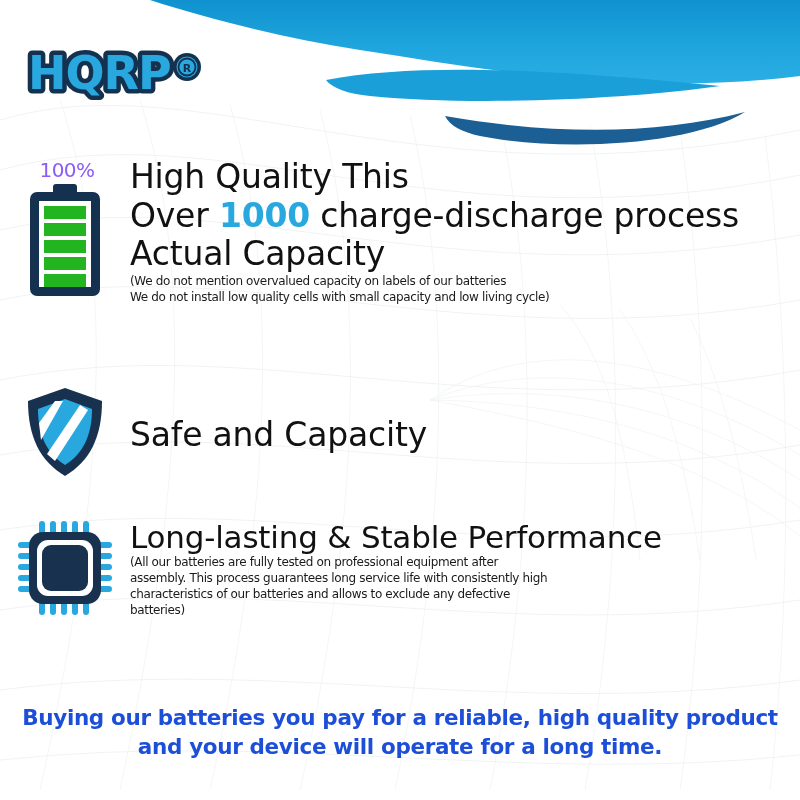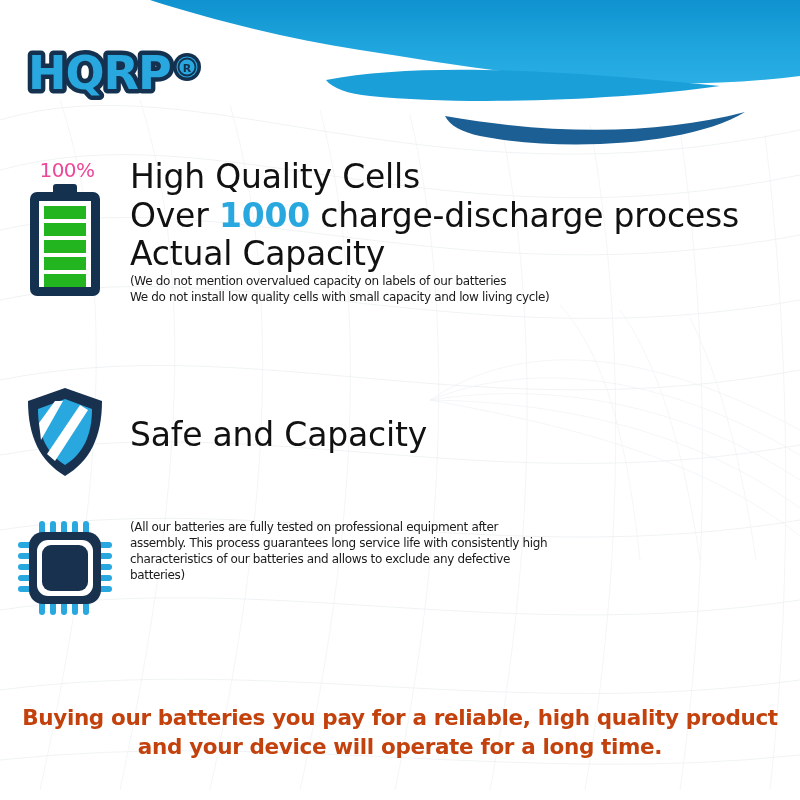--- a/index.html
+++ b/index.html
@@ -64,21 +64,21 @@
   }
   .text-col {
     flex:1 1 auto;
     padding-right:14px;
   }
 
   
   .feature-battery { margin-top:8px; }
   .pct-label {
     font-size:20px;
-    color:#ec4899;
+    color:#8b5cf6;
     font-family:"DejaVu Sans", sans-serif;
     letter-spacing:-0.5px;
     margin-bottom:2px;
     margin-left:4px;
   }
 
   
   h2.headline {
     font-size:33px;
     font-weight:400;
@@ -114,21 +114,21 @@
   .footer {
     position:absolute;
     bottom:38px; left:0;
     width:800px;
     text-align:center;
     z-index:4;
   }
   .footer-line {
     font-size:21.5px;
     font-weight:bold;
-    color:#c2410c;
+    color:#1d4ed8;
     line-height:1.38;
     letter-spacing:-0.35px;
     font-family:"DejaVu Sans", sans-serif;
     white-space:nowrap;
   }
 </style>
 </head>
 <body>
 
 <div id="page">
@@ -208,21 +208,21 @@
           <rect x="4" y="8" width="70" height="104" rx="7" fill="#14324f"></rect>
           <rect x="13" y="17" width="52" height="86" fill="#ffffff"></rect>
           <rect x="18" y="22" width="42" height="13" fill="#22b520"></rect>
           <rect x="18" y="39" width="42" height="13" fill="#22b520"></rect>
           <rect x="18" y="56" width="42" height="13" fill="#22b520"></rect>
           <rect x="18" y="73" width="42" height="13" fill="#22b520"></rect>
           <rect x="18" y="90" width="42" height="13" fill="#22b520"></rect>
         </svg>
       </div>
       <div class="text-col">
-        <h2 class="headline headline-row">High Quality Cells</h2>
+        <h2 class="headline headline-row">High Quality This</h2>
         <h2 class="headline headline-row"><span>Over </span><span class="hl-accent">1000</span><span> charge-discharge process</span></h2>
         <h2 class="headline headline-row">Actual  Capacity</h2>
         <p class="para">(We do not mention overvalued capacity on labels of our batteries</p>
         <p class="para">We do not install low quality cells with small capacity and low living cycle)</p>
       </div>
     </div>
 
     <div class="sec2 feature">
       <div class="icon-col">
         <svg width="86" height="94" viewBox="0 0 86 94" aria-hidden="true">
@@ -263,20 +263,21 @@
             <rect x="79" y="44" width="16" height="6" rx="3"></rect>
             <rect x="79" y="55" width="16" height="6" rx="3"></rect>
             <rect x="79" y="66" width="16" height="6" rx="3"></rect>
           </g>
           <rect x="12" y="12" width="72" height="72" rx="14" fill="#17314f"></rect>
           <rect x="20" y="20" width="56" height="56" rx="11" fill="#ffffff"></rect>
           <rect x="25" y="25" width="46" height="46" rx="9" fill="#17314f"></rect>
         </svg>
       </div>
       <div class="text-col">
+        <h2 class="headline tight">Long-lasting &amp; Stable Performance</h2>
         <p class="para">(All our batteries are fully tested on professional equipment after</p>
         <p class="para">assembly. This process guarantees long service life with consistently high</p>
         <p class="para">characteristics of our batteries and allows to exclude any defective</p>
         <p class="para">batteries)</p>
       </div>
     </div>
 
   </div>
 
   <div class="footer">

